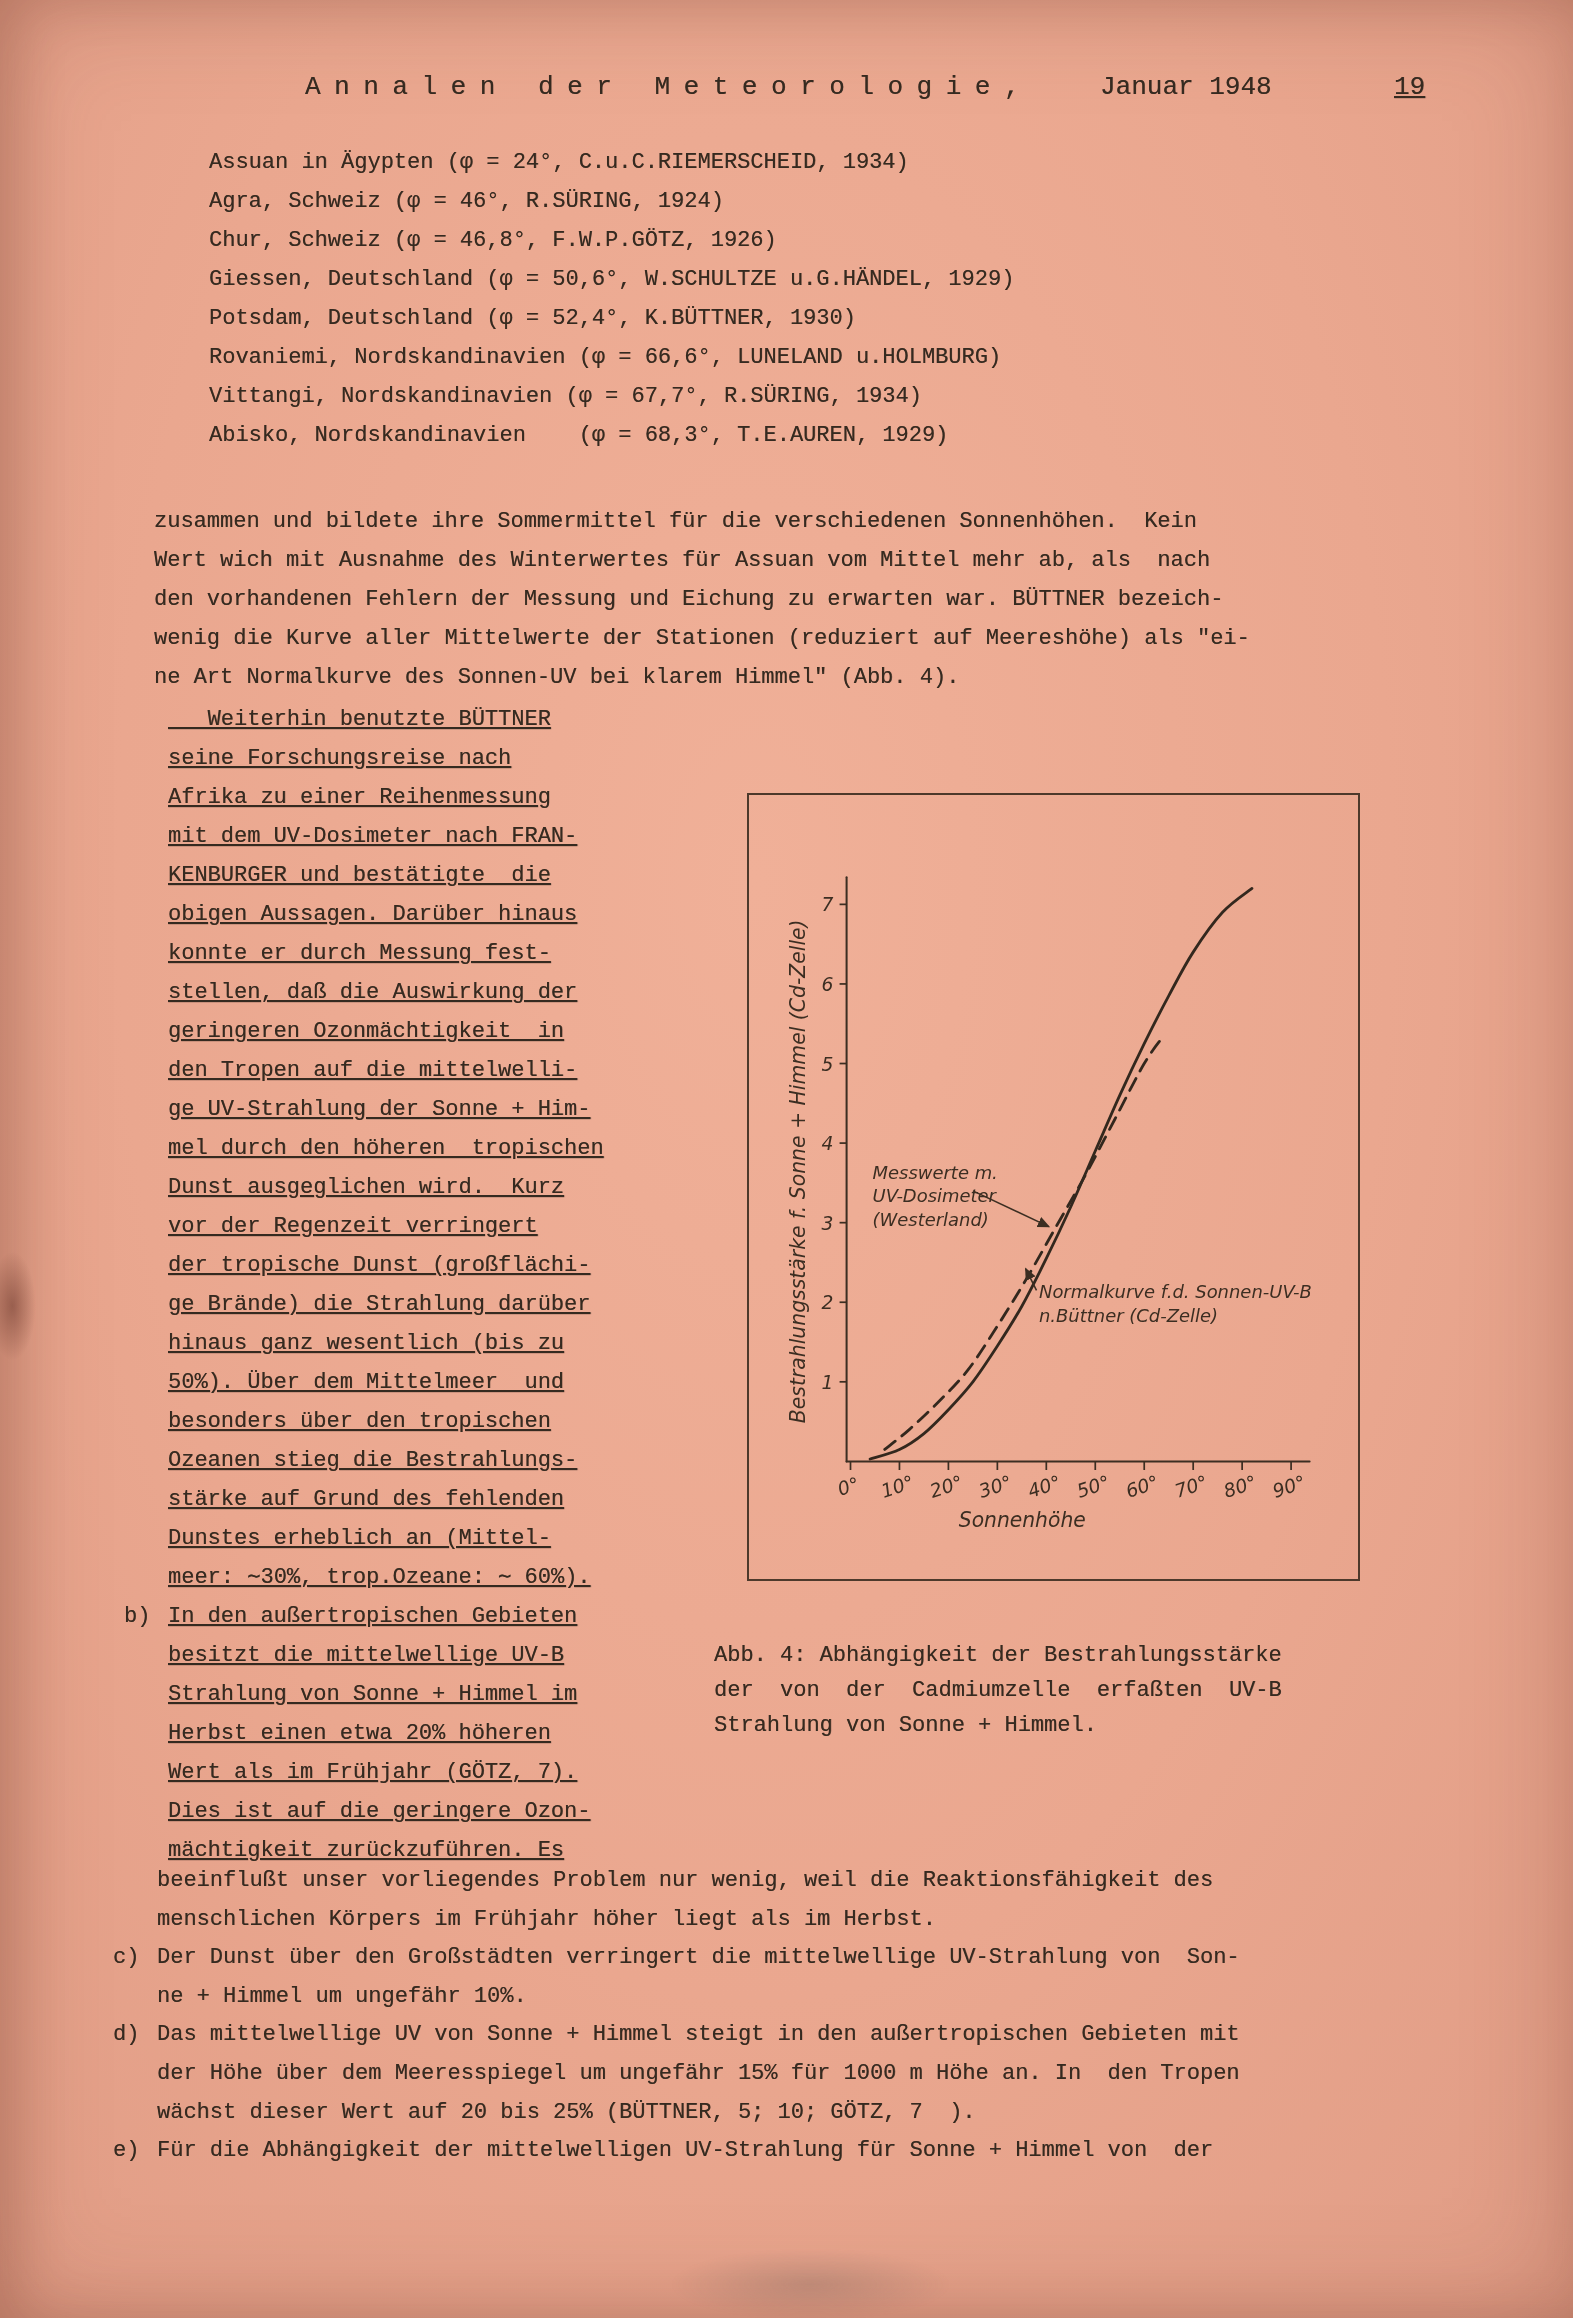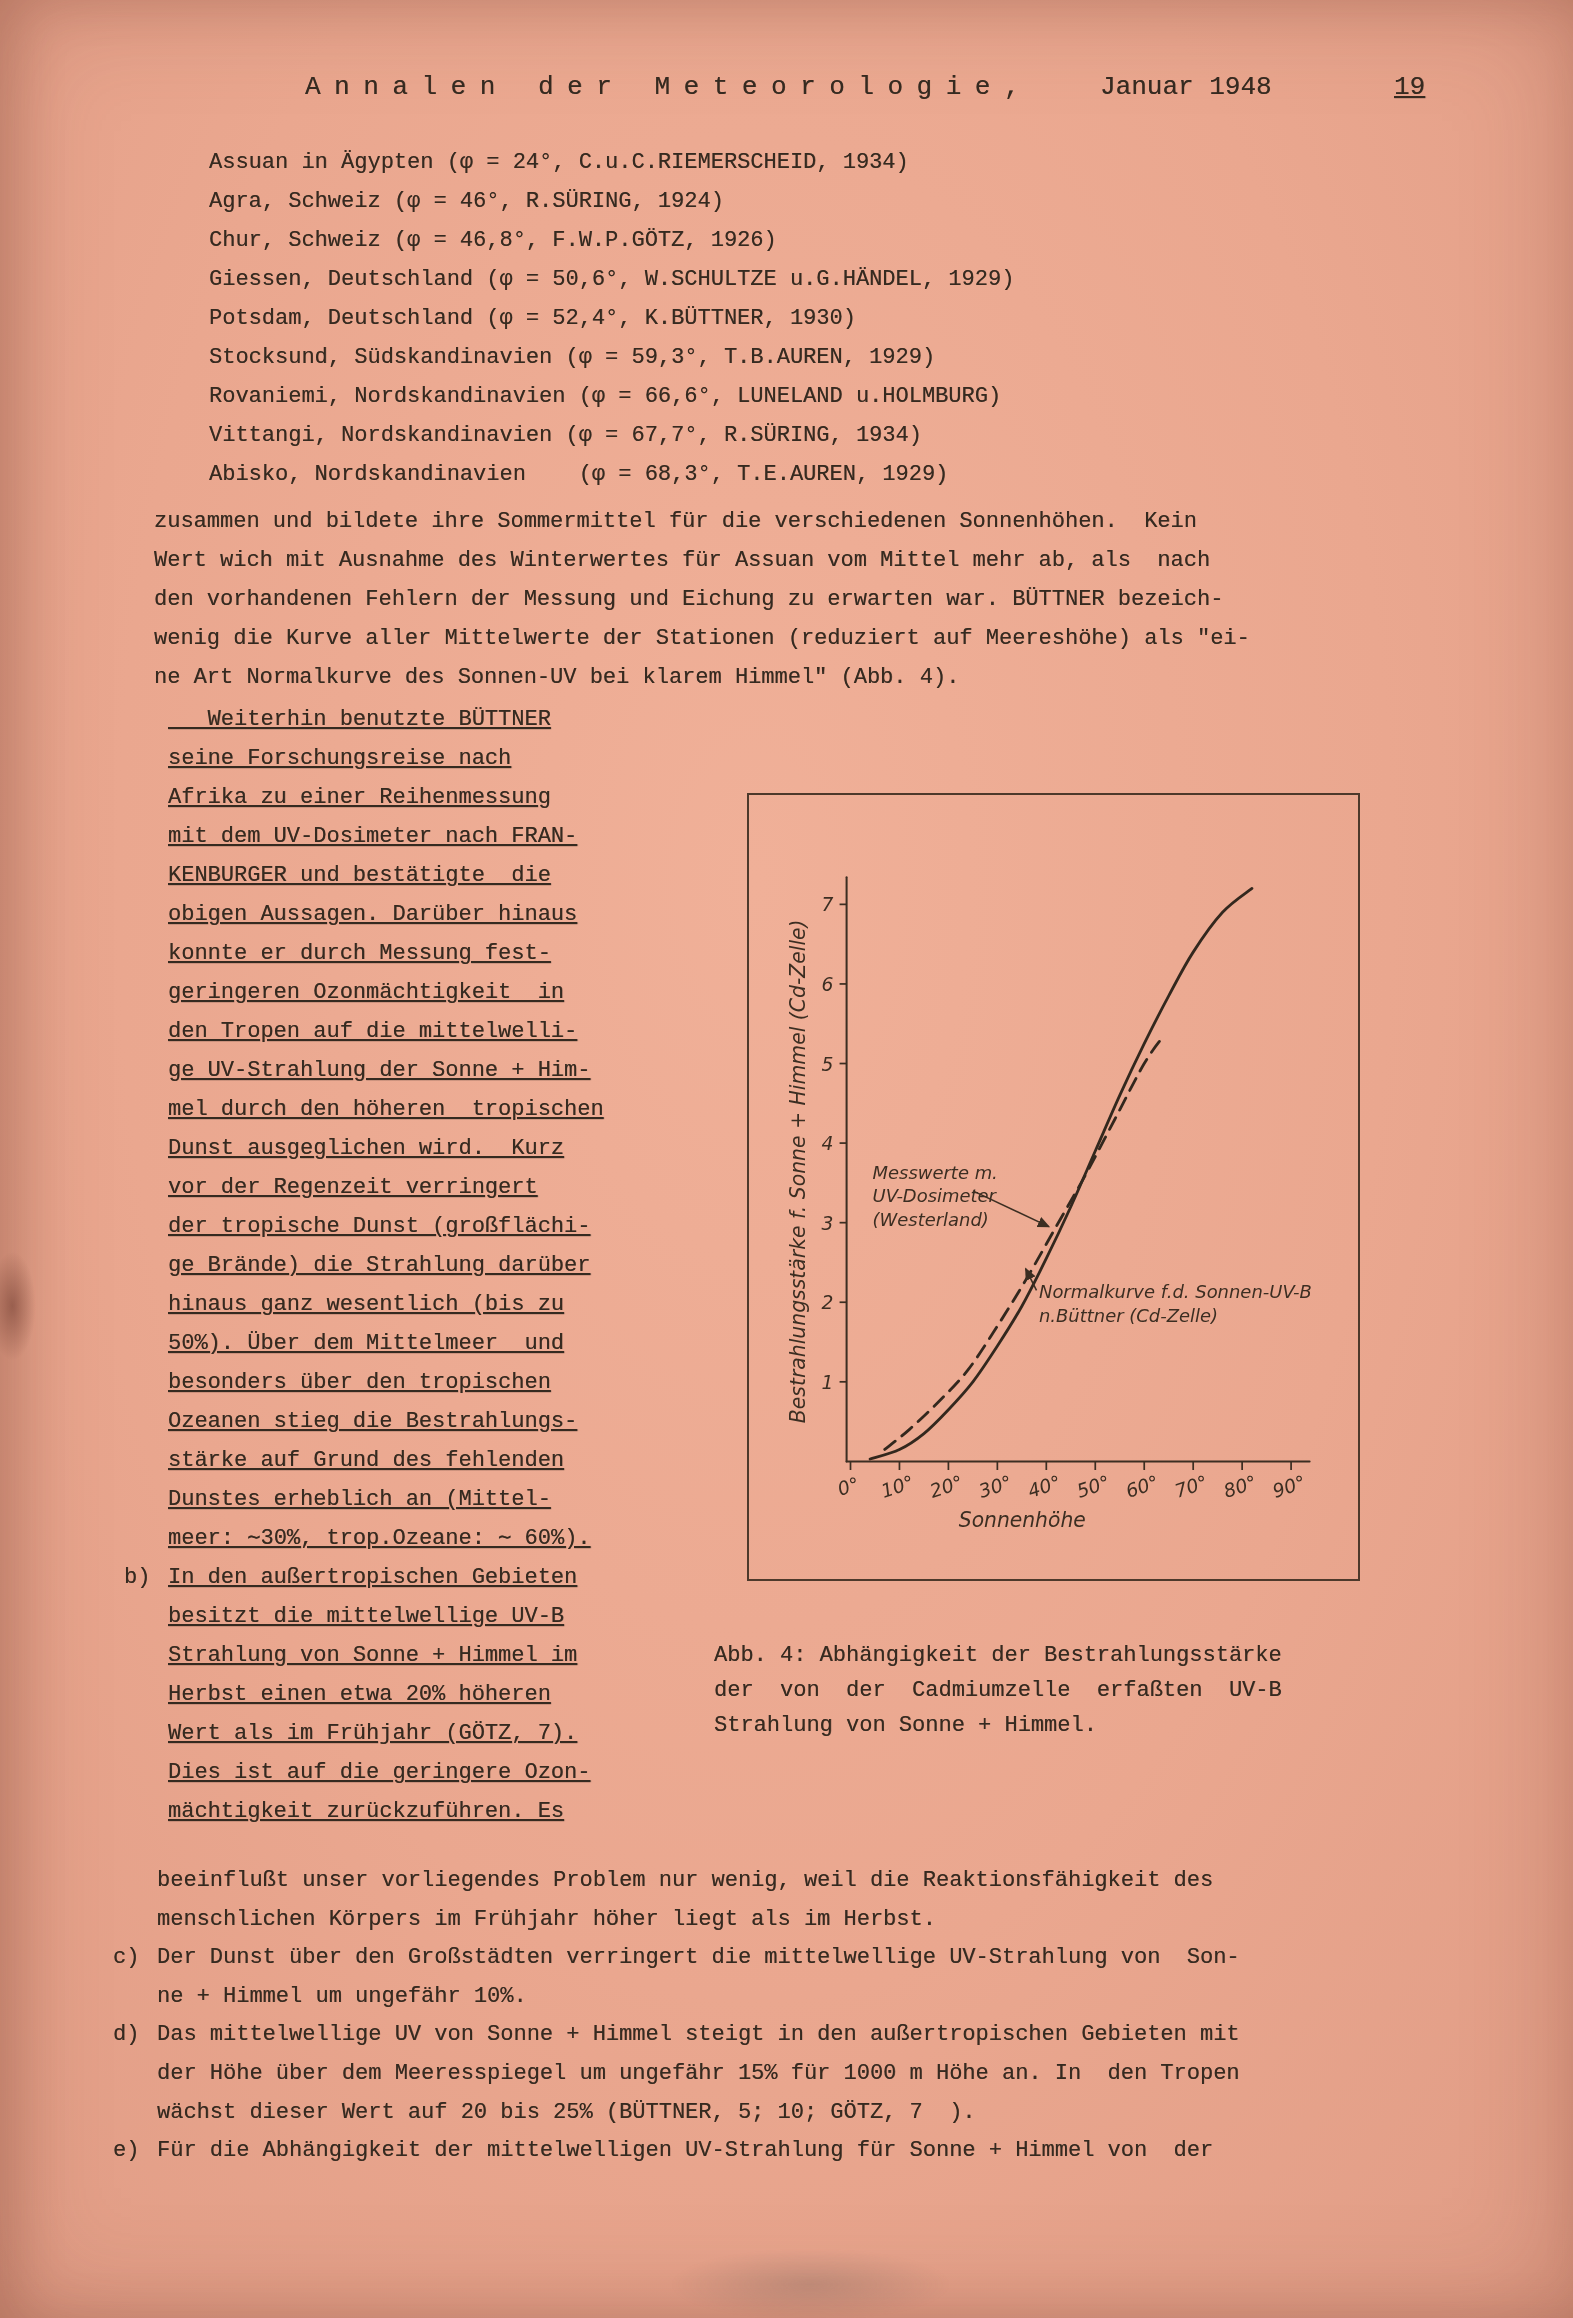--- a/index.html
+++ b/index.html
@@ -65,21 +65,20 @@
     <span class="issue">Januar 1948</span>
     <span class="pageno">19</span>
   </header>
 
   <div class="stations body-text">
       <div class="line">Assuan in Ägypten (φ = 24°, C.u.C.RIEMERSCHEID, 1934)</div>
       <div class="line">Agra, Schweiz (φ = 46°, R.SÜRING, 1924)</div>
       <div class="line">Chur, Schweiz (φ = 46,8°, F.W.P.GÖTZ, 1926)</div>
       <div class="line">Giessen, Deutschland (φ = 50,6°, W.SCHULTZE u.G.HÄNDEL, 1929)</div>
       <div class="line">Potsdam, Deutschland (φ = 52,4°, K.BÜTTNER, 1930)</div>
-      <div class="line">Stocksund, Südskandinavien (φ = 59,3°, T.B.AUREN, 1929)</div>
       <div class="line">Rovaniemi, Nordskandinavien (φ = 66,6°, LUNELAND u.HOLMBURG)</div>
       <div class="line">Vittangi, Nordskandinavien (φ = 67,7°, R.SÜRING, 1934)</div>
       <div class="line">Abisko, Nordskandinavien    (φ = 68,3°, T.E.AUREN, 1929)</div>
     </div>
 
   <div class="intro body-text">
       <div class="line">zusammen und bildete ihre Sommermittel für die verschiedenen Sonnenhöhen.  Kein</div>
       <div class="line">Wert wich mit Ausnahme des Winterwertes für Assuan vom Mittel mehr ab, als  nach</div>
       <div class="line">den vorhandenen Fehlern der Messung und Eichung zu erwarten war. BÜTTNER bezeich-</div>
       <div class="line">wenig die Kurve aller Mittelwerte der Stationen (reduziert auf Meereshöhe) als "ei-</div>
@@ -88,20 +87,21 @@
 
   <div class="leftcol body-text">
     <div>
         <div class="line">   Weiterhin benutzte BÜTTNER</div>
         <div class="line">seine Forschungsreise nach</div>
         <div class="line">Afrika zu einer Reihenmessung</div>
         <div class="line">mit dem UV-Dosimeter nach FRAN-</div>
         <div class="line">KENBURGER und bestätigte  die</div>
         <div class="line">obigen Aussagen. Darüber hinaus</div>
         <div class="line">konnte er durch Messung fest-</div>
+        <div class="line">stellen, daß die Auswirkung der</div>
         <div class="line">geringeren Ozonmächtigkeit  in</div>
         <div class="line">den Tropen auf die mittelwelli-</div>
         <div class="line">ge UV-Strahlung der Sonne + Him-</div>
         <div class="line">mel durch den höheren  tropischen</div>
         <div class="line">Dunst ausgeglichen wird.  Kurz</div>
         <div class="line">vor der Regenzeit verringert</div>
         <div class="line">der tropische Dunst (großflächi-</div>
         <div class="line">ge Brände) die Strahlung darüber</div>
         <div class="line">hinaus ganz wesentlich (bis zu</div>
         <div class="line">50%). Über dem Mittelmeer  und</div>

